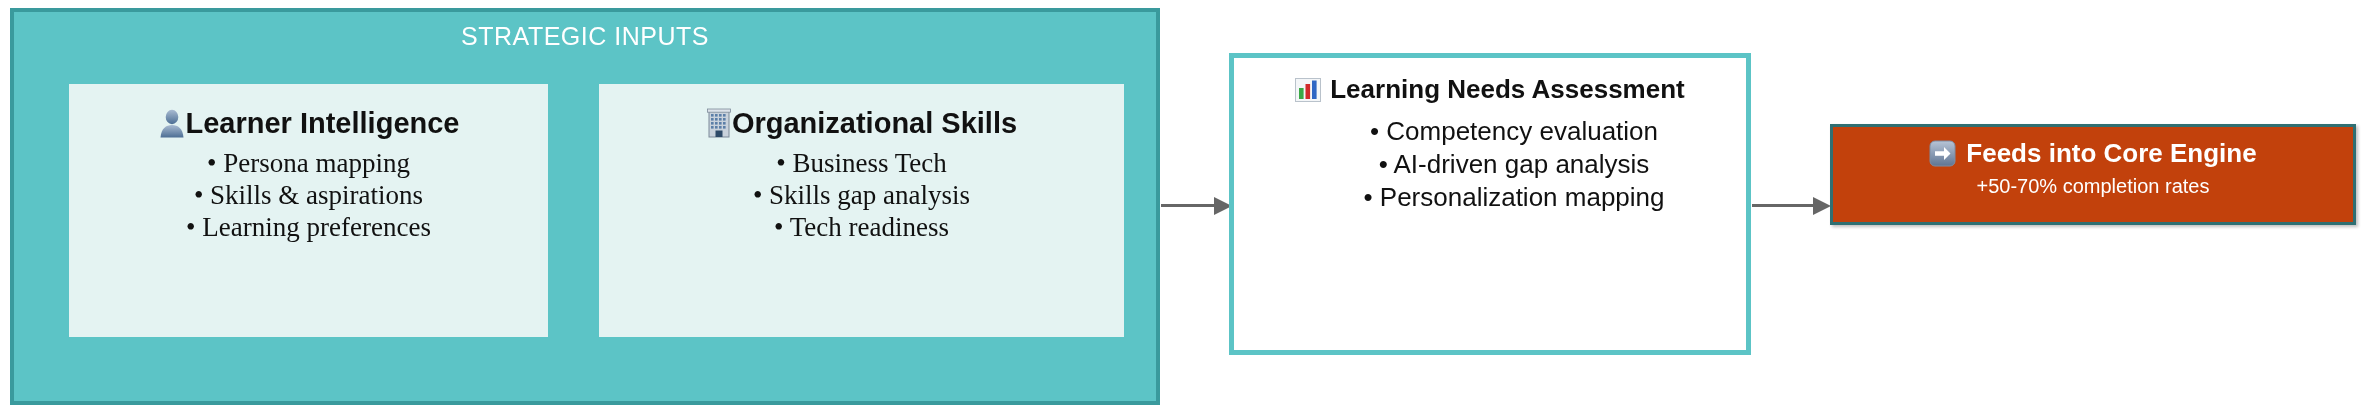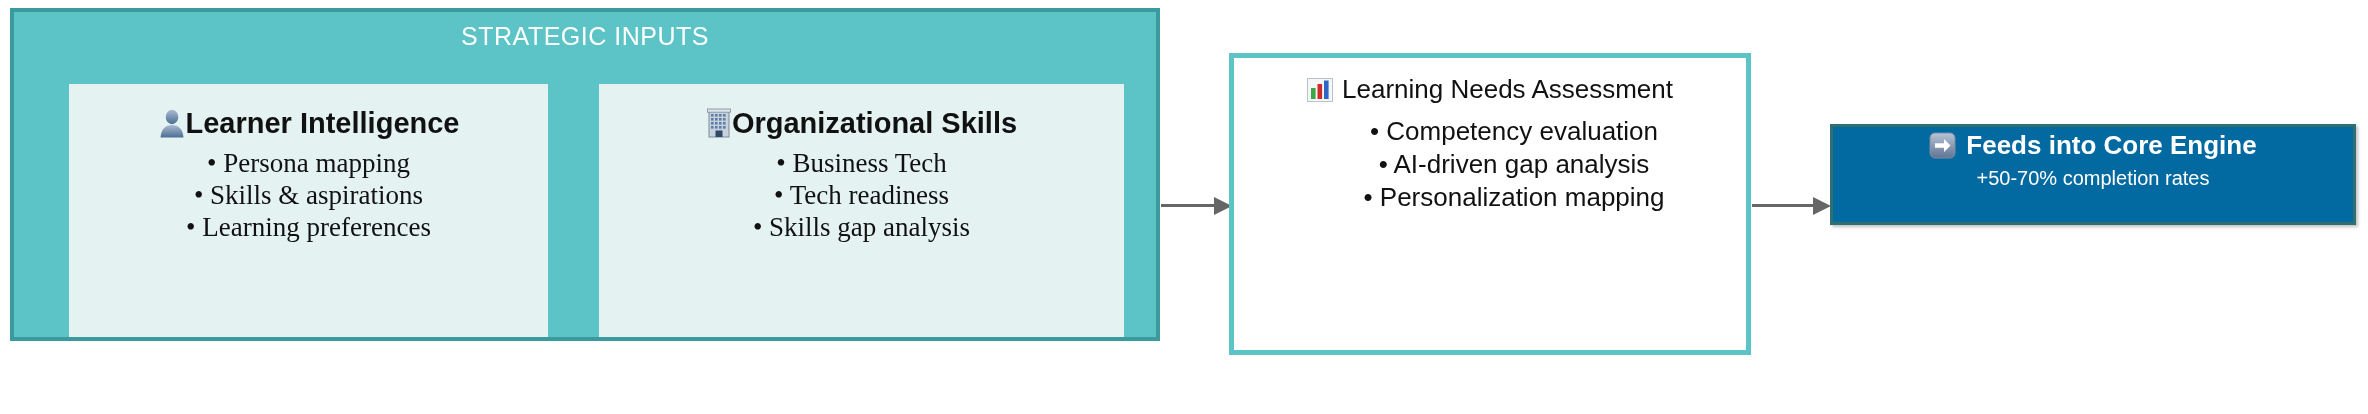--- a/index.html
+++ b/index.html
@@ -22,21 +22,21 @@
     height: 414px;
     background: #ffffff;
   }
 
   
   .group-box {
     position: absolute;
     left: 10px;
     top: 8px;
     width: 1150px;
-    height: 333px;
+    height: 397px;
     background: #5CC4C6;
     border: 4px solid #3A9A9D;
     box-sizing: border-box;
   }
   .group-title {
     position: absolute;
     left: 0;
     top: 10px;
     width: 100%;
     text-align: center;
@@ -90,21 +90,21 @@
     width: 522px;
     height: 302px;
     background: #ffffff;
     border: 5px solid #5CC4C6;
     box-sizing: border-box;
     text-align: center;
     padding-top: 14px;
   }
   .assess-heading {
     font-size: 26px;
-    font-weight: normal;
+    font-weight: bold;
     color: #111111;
     line-height: 1.36;
     margin: 0 0 2px 0;
     padding: 0 38px;
     font-family: "Liberation Sans", sans-serif;
   }
   .assess-heading .ico { margin-right: 9px; }
   .assess-bullets {
     list-style: none;
     margin: 8px 0 0 0;
@@ -118,25 +118,25 @@
     padding-left: 48px;
   }
 
   
   .outcome-box {
     position: absolute;
     left: 1830px;
     top: 124px;
     width: 526px;
     height: 101px;
-    background: #0369a1;
+    background: #c2410c;
     border: 3px solid #2F6F72;
     box-sizing: border-box;
     text-align: center;
-    padding-top: 4px;
+    padding-top: 12px;
     box-shadow: 2px 2px 3px rgba(0,0,0,0.25);
   }
   .outcome-title {
     font-size: 26px;
     font-weight: bold;
     color: #ffffff;
     line-height: 1.15;
     display: flex;
     align-items: center;
     justify-content: center;
@@ -236,22 +236,22 @@
               <rect x="13" y="18" width="2.6" height="2.6"></rect>
                 <rect x="17" y="18" width="2.6" height="2.6"></rect>
             </g>
             <rect x="9.5" y="22.5" width="7" height="6.5" fill="#2E4A68"></rect>
           </svg>
         </span>
         <span>Organizational Skills</span>
       </div>
       <ul class="card-bullets">
         <li>• Business Tech</li>
+        <li>• Skills gap analysis</li>
         <li>• Tech readiness</li>
-        <li>• Skills gap analysis</li>
       </ul>
     </div>
   </div>
 
   <div class="arrow" id="arrow-1">
     <div class="shaft"></div>
     <div class="head"></div>
   </div>
 
   <div class="assess-box">

